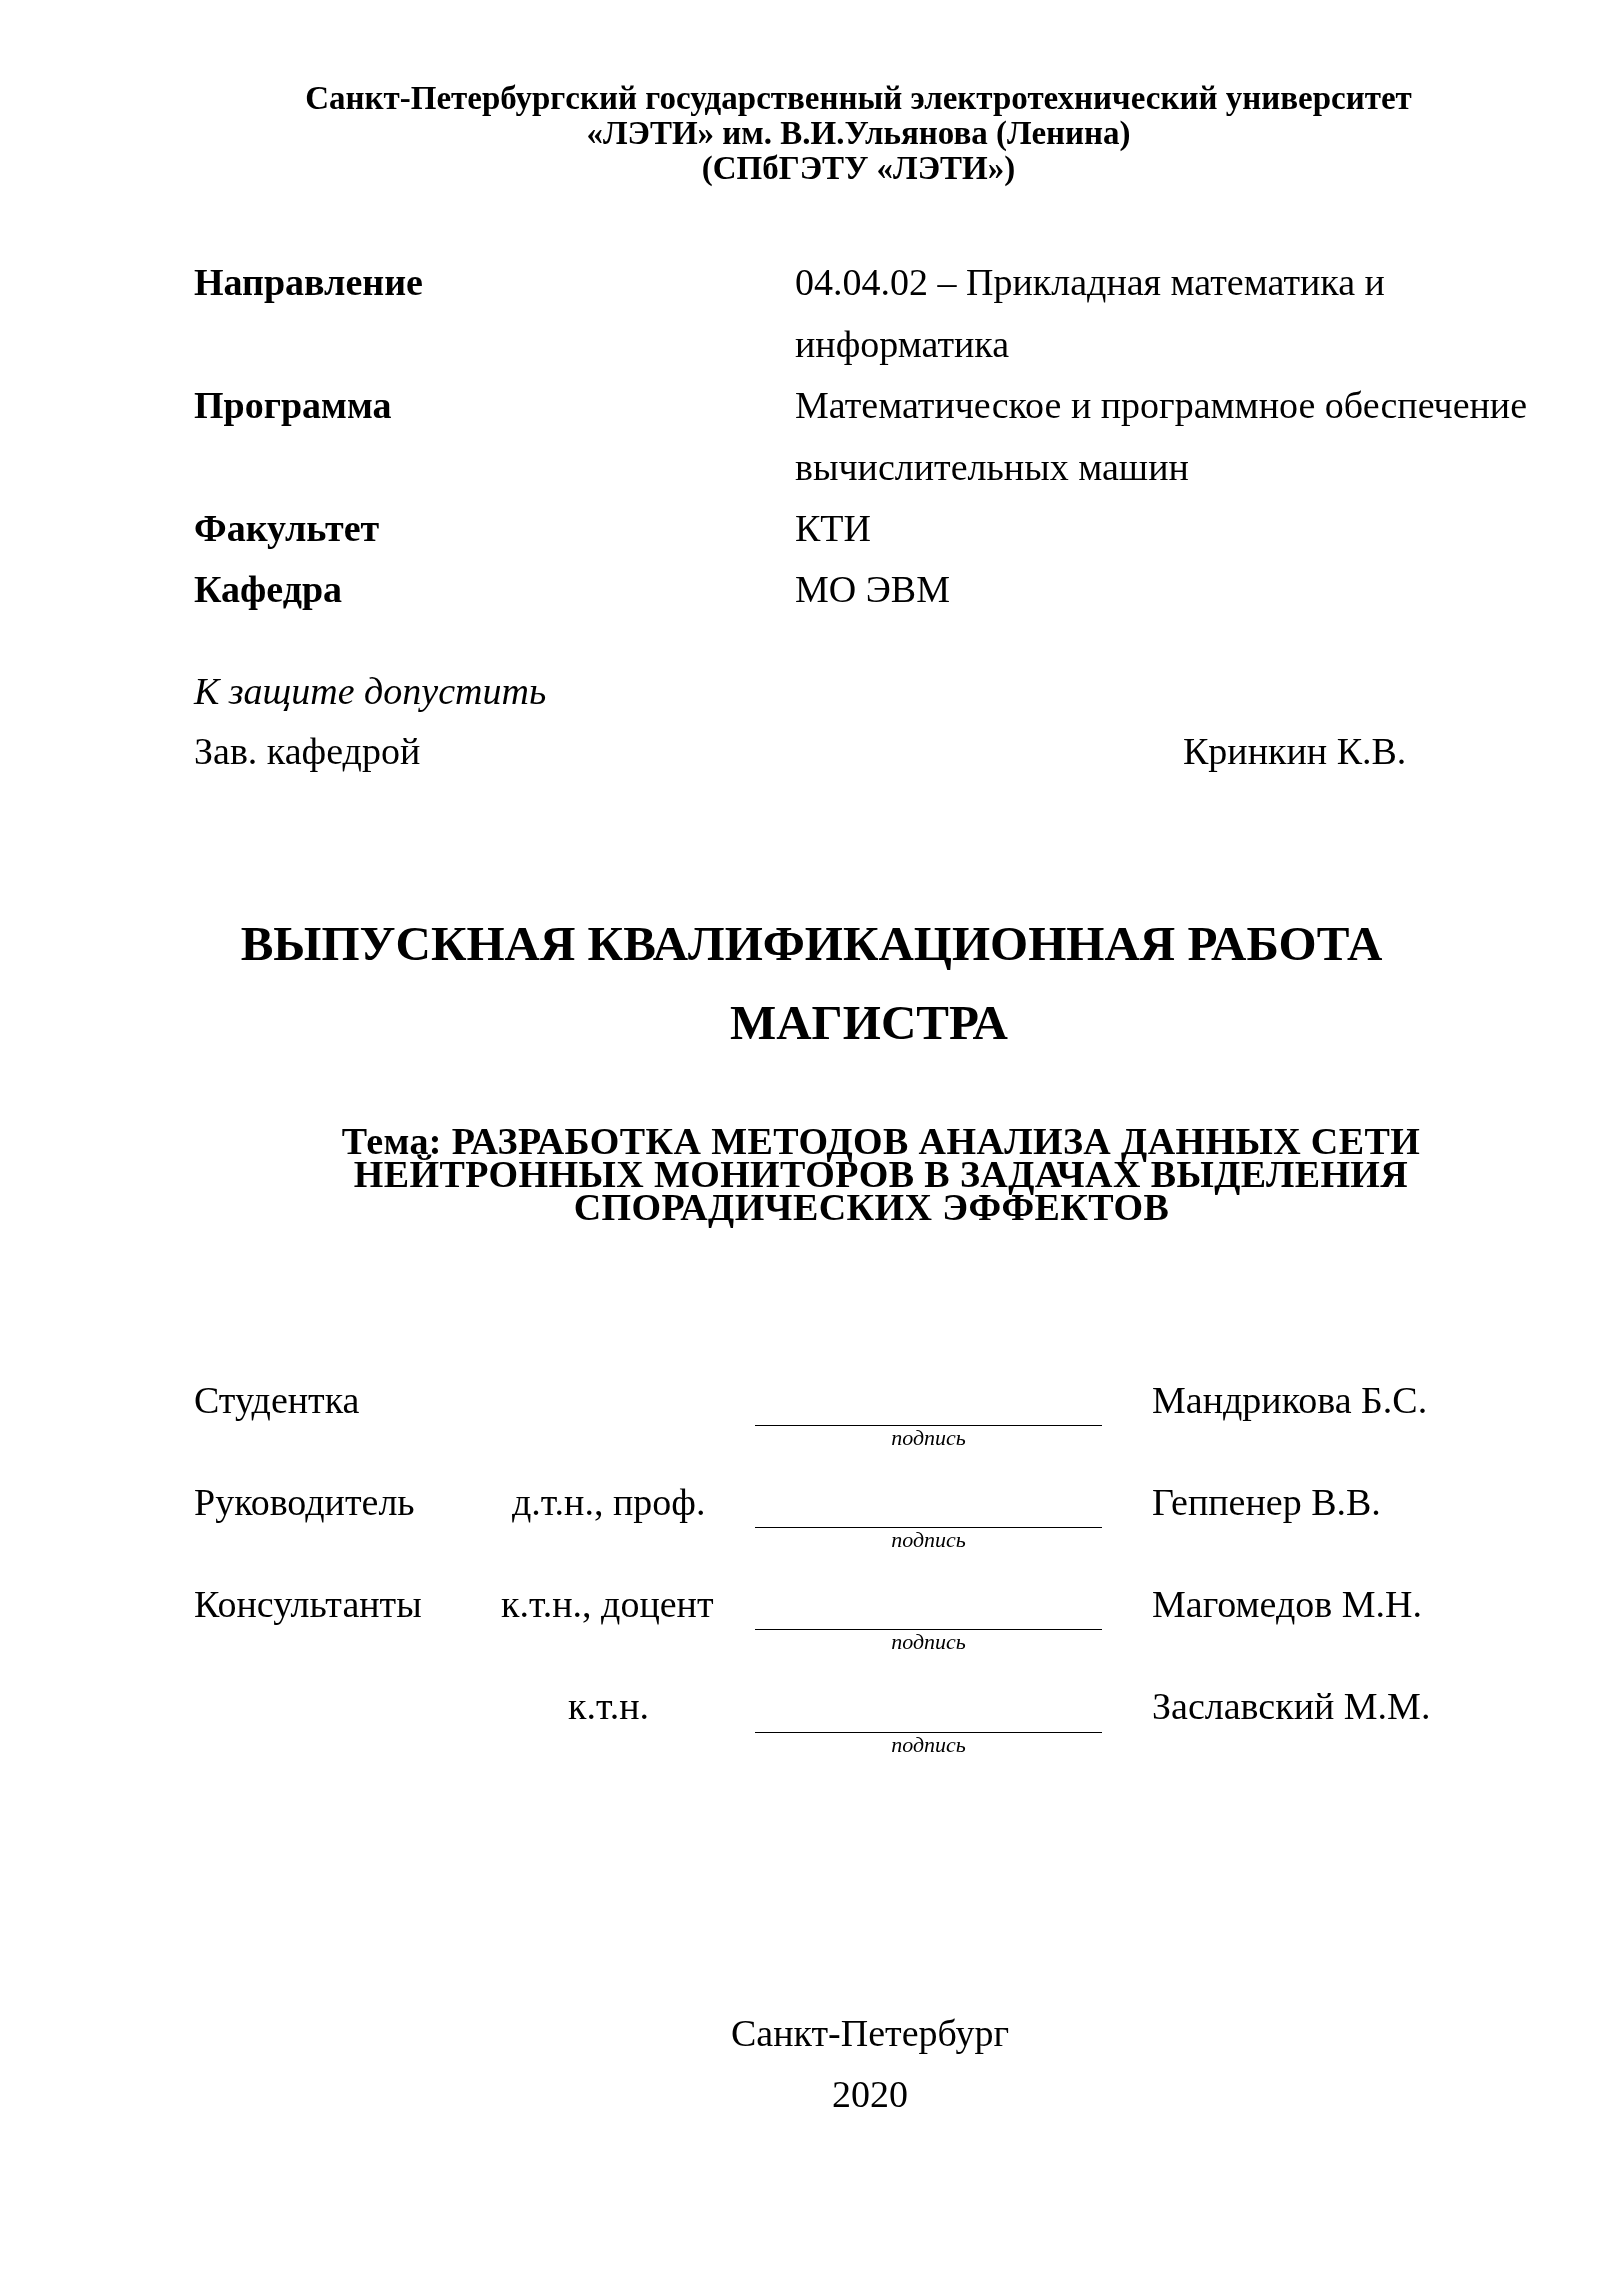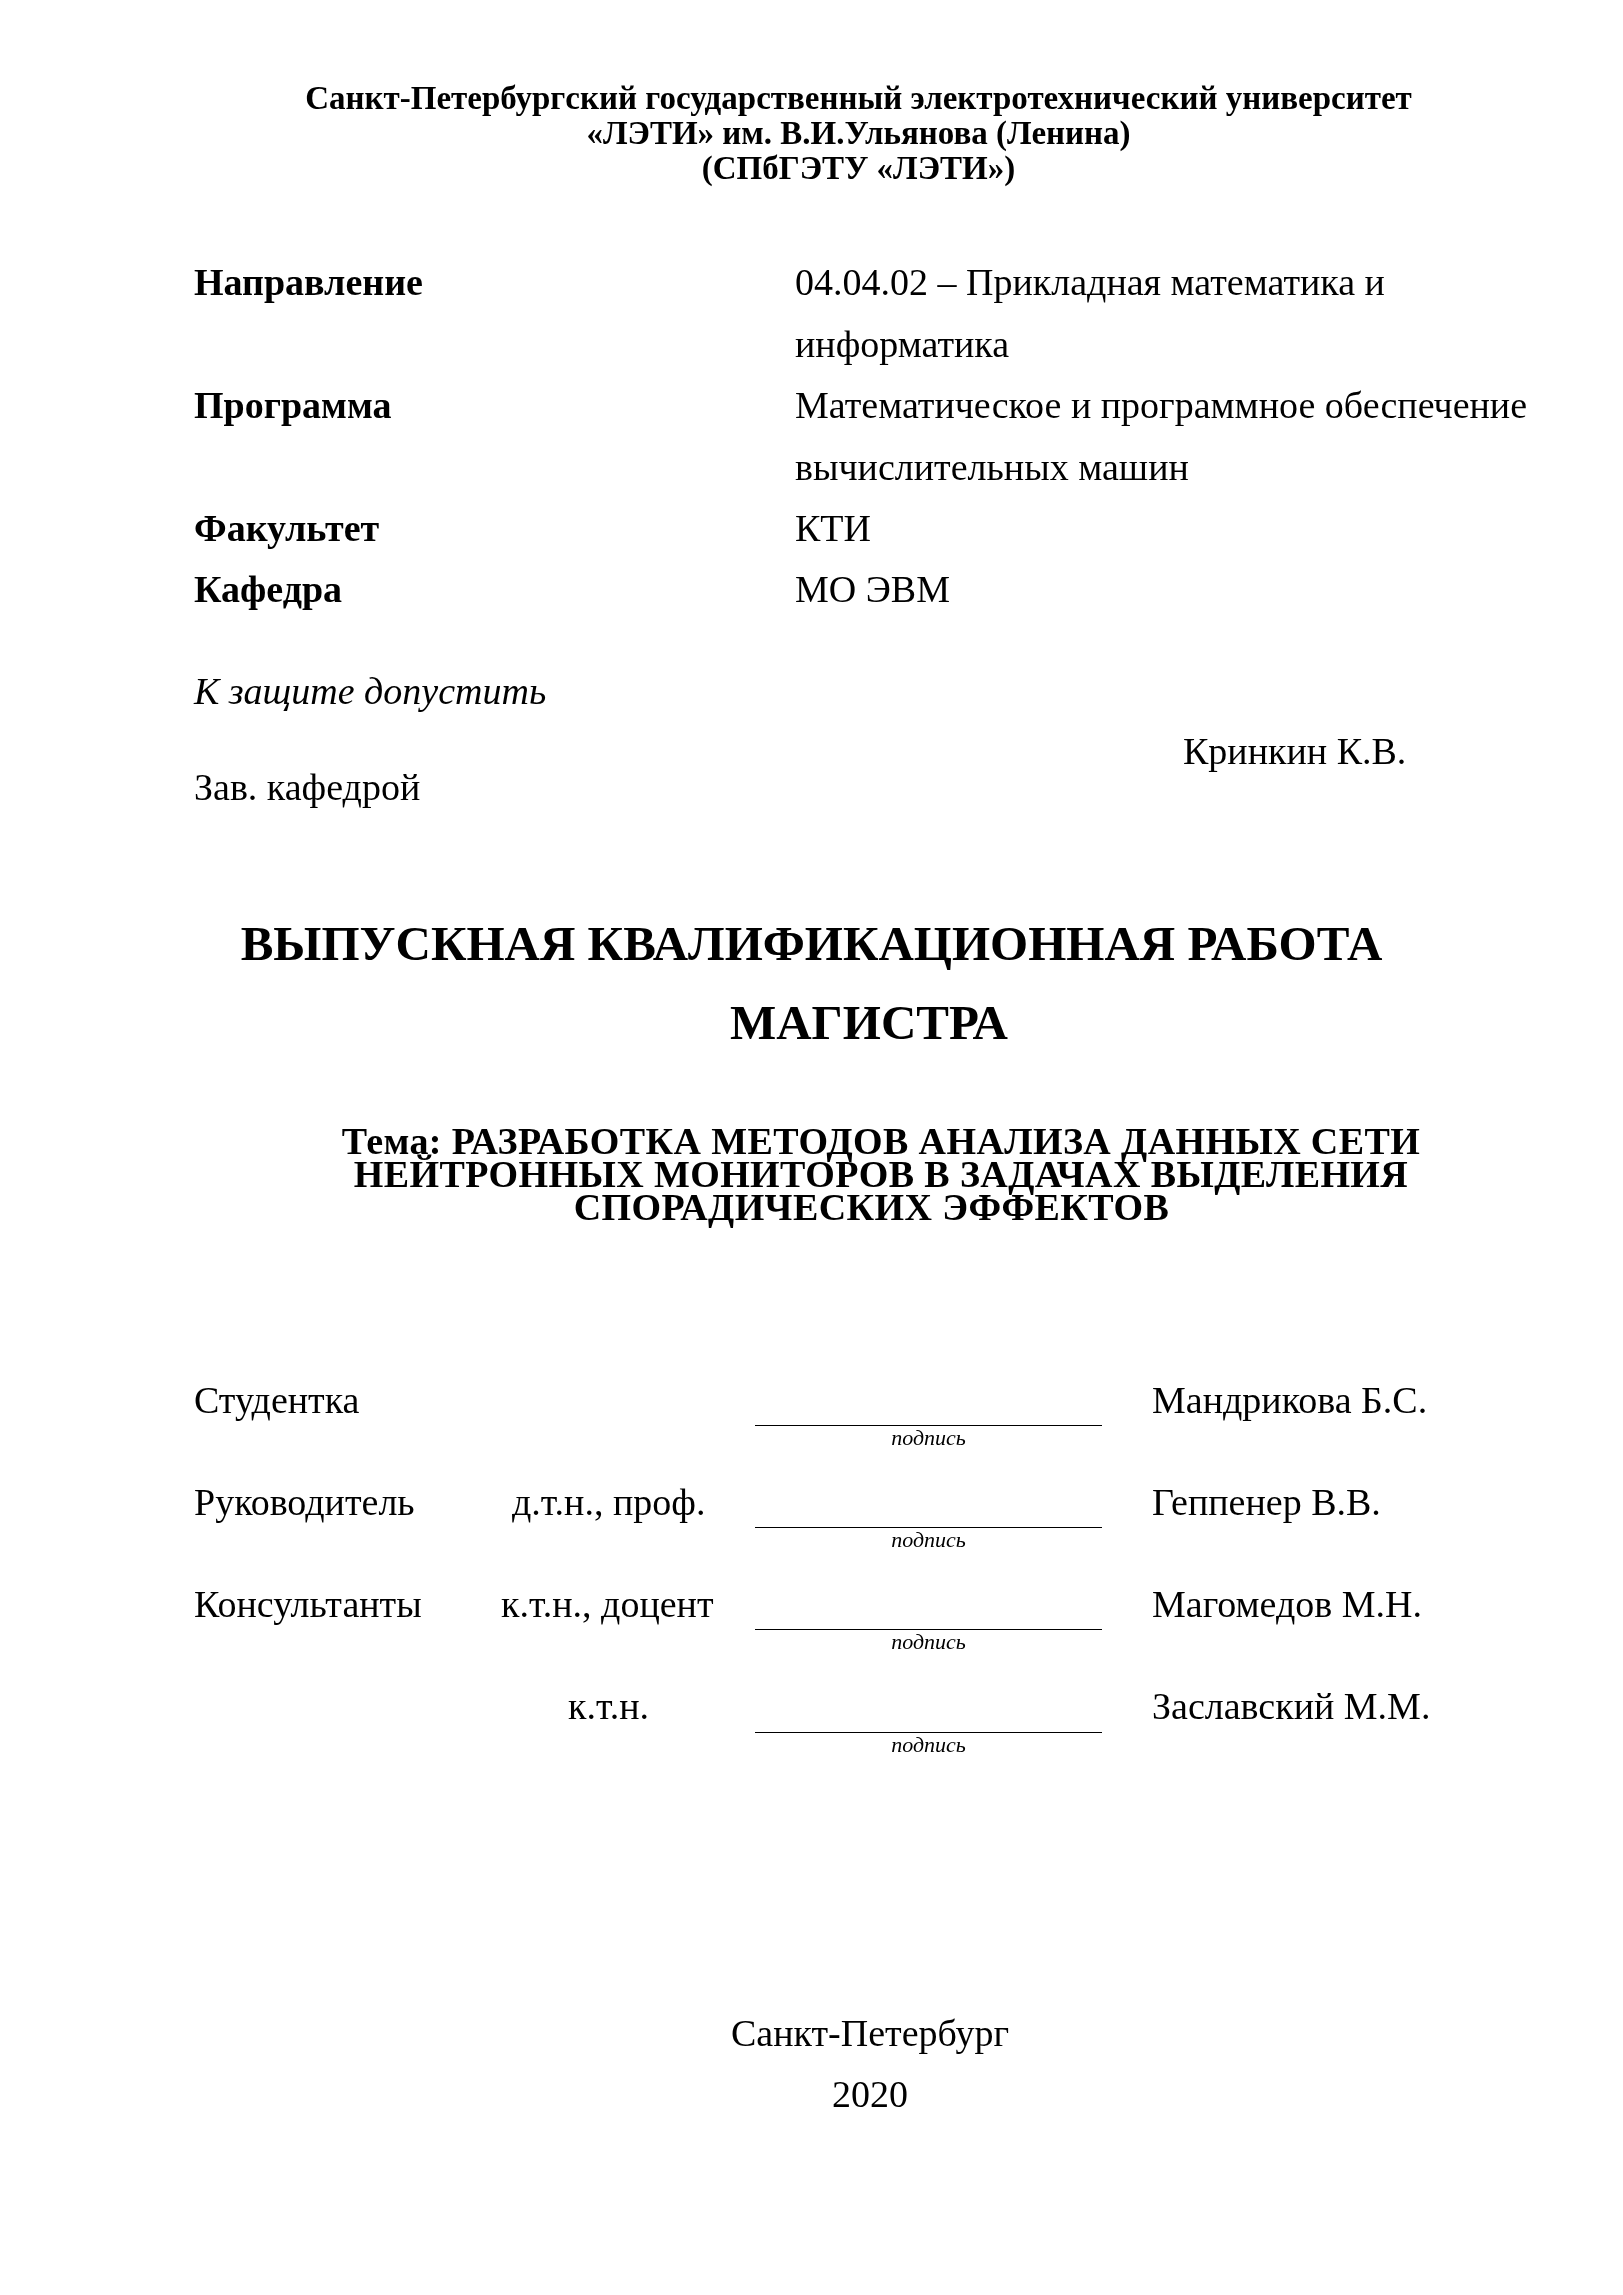--- a/index.html
+++ b/index.html
@@ -35,21 +35,21 @@
   <div class="abs body14" style="left:795px; top:448px;">вычислительных машин</div>
 
   <div class="abs body14 bold" style="left:194px; top:509px;">Факультет</div>
   <div class="abs body14" style="left:795px; top:509px;">КТИ</div>
 
   <div class="abs body14 bold" style="left:194px; top:570px;">Кафедра</div>
   <div class="abs body14" style="left:795px; top:570px;">МО ЭВМ</div>
 </div>
 
 <div class="abs body14 italic" style="left:194px; top:672px;">К защите допустить</div>
-<div class="abs body14" style="left:194px; top:732px;margin-top:36px;">Зав. кафедрой</div>
+<div class="abs body14" style="left:194px; top:732px;">Зав. кафедрой</div>
 <div class="abs body14" style="left:1183px; top:732px;">Кринкин К.В.</div>
 
 <div class="abs center title" style="top:919px; padding-left:0;text-align:center;">ВЫПУСКНАЯ КВАЛИФИКАЦИОННАЯ РАБОТА</div>
 <div class="abs title" style="left:0; width:1738px; text-align:center; top:998px;">МАГИСТРА</div>
 
 <div class="abs theme" style="left:0; width:1762px; text-align:center; top:1122px;">Тема: РАЗРАБОТКА МЕТОДОВ АНАЛИЗА ДАННЫХ СЕТИ</div>
 <div class="abs theme" style="left:0; width:1762px; text-align:center; top:1155px;">НЕЙТРОННЫХ МОНИТОРОВ В ЗАДАЧАХ ВЫДЕЛЕНИЯ</div>
 <div class="abs theme" style="left:0; width:1743px; text-align:center; top:1188px;">СПОРАДИЧЕСКИХ ЭФФЕКТОВ</div>
 
 <div>

